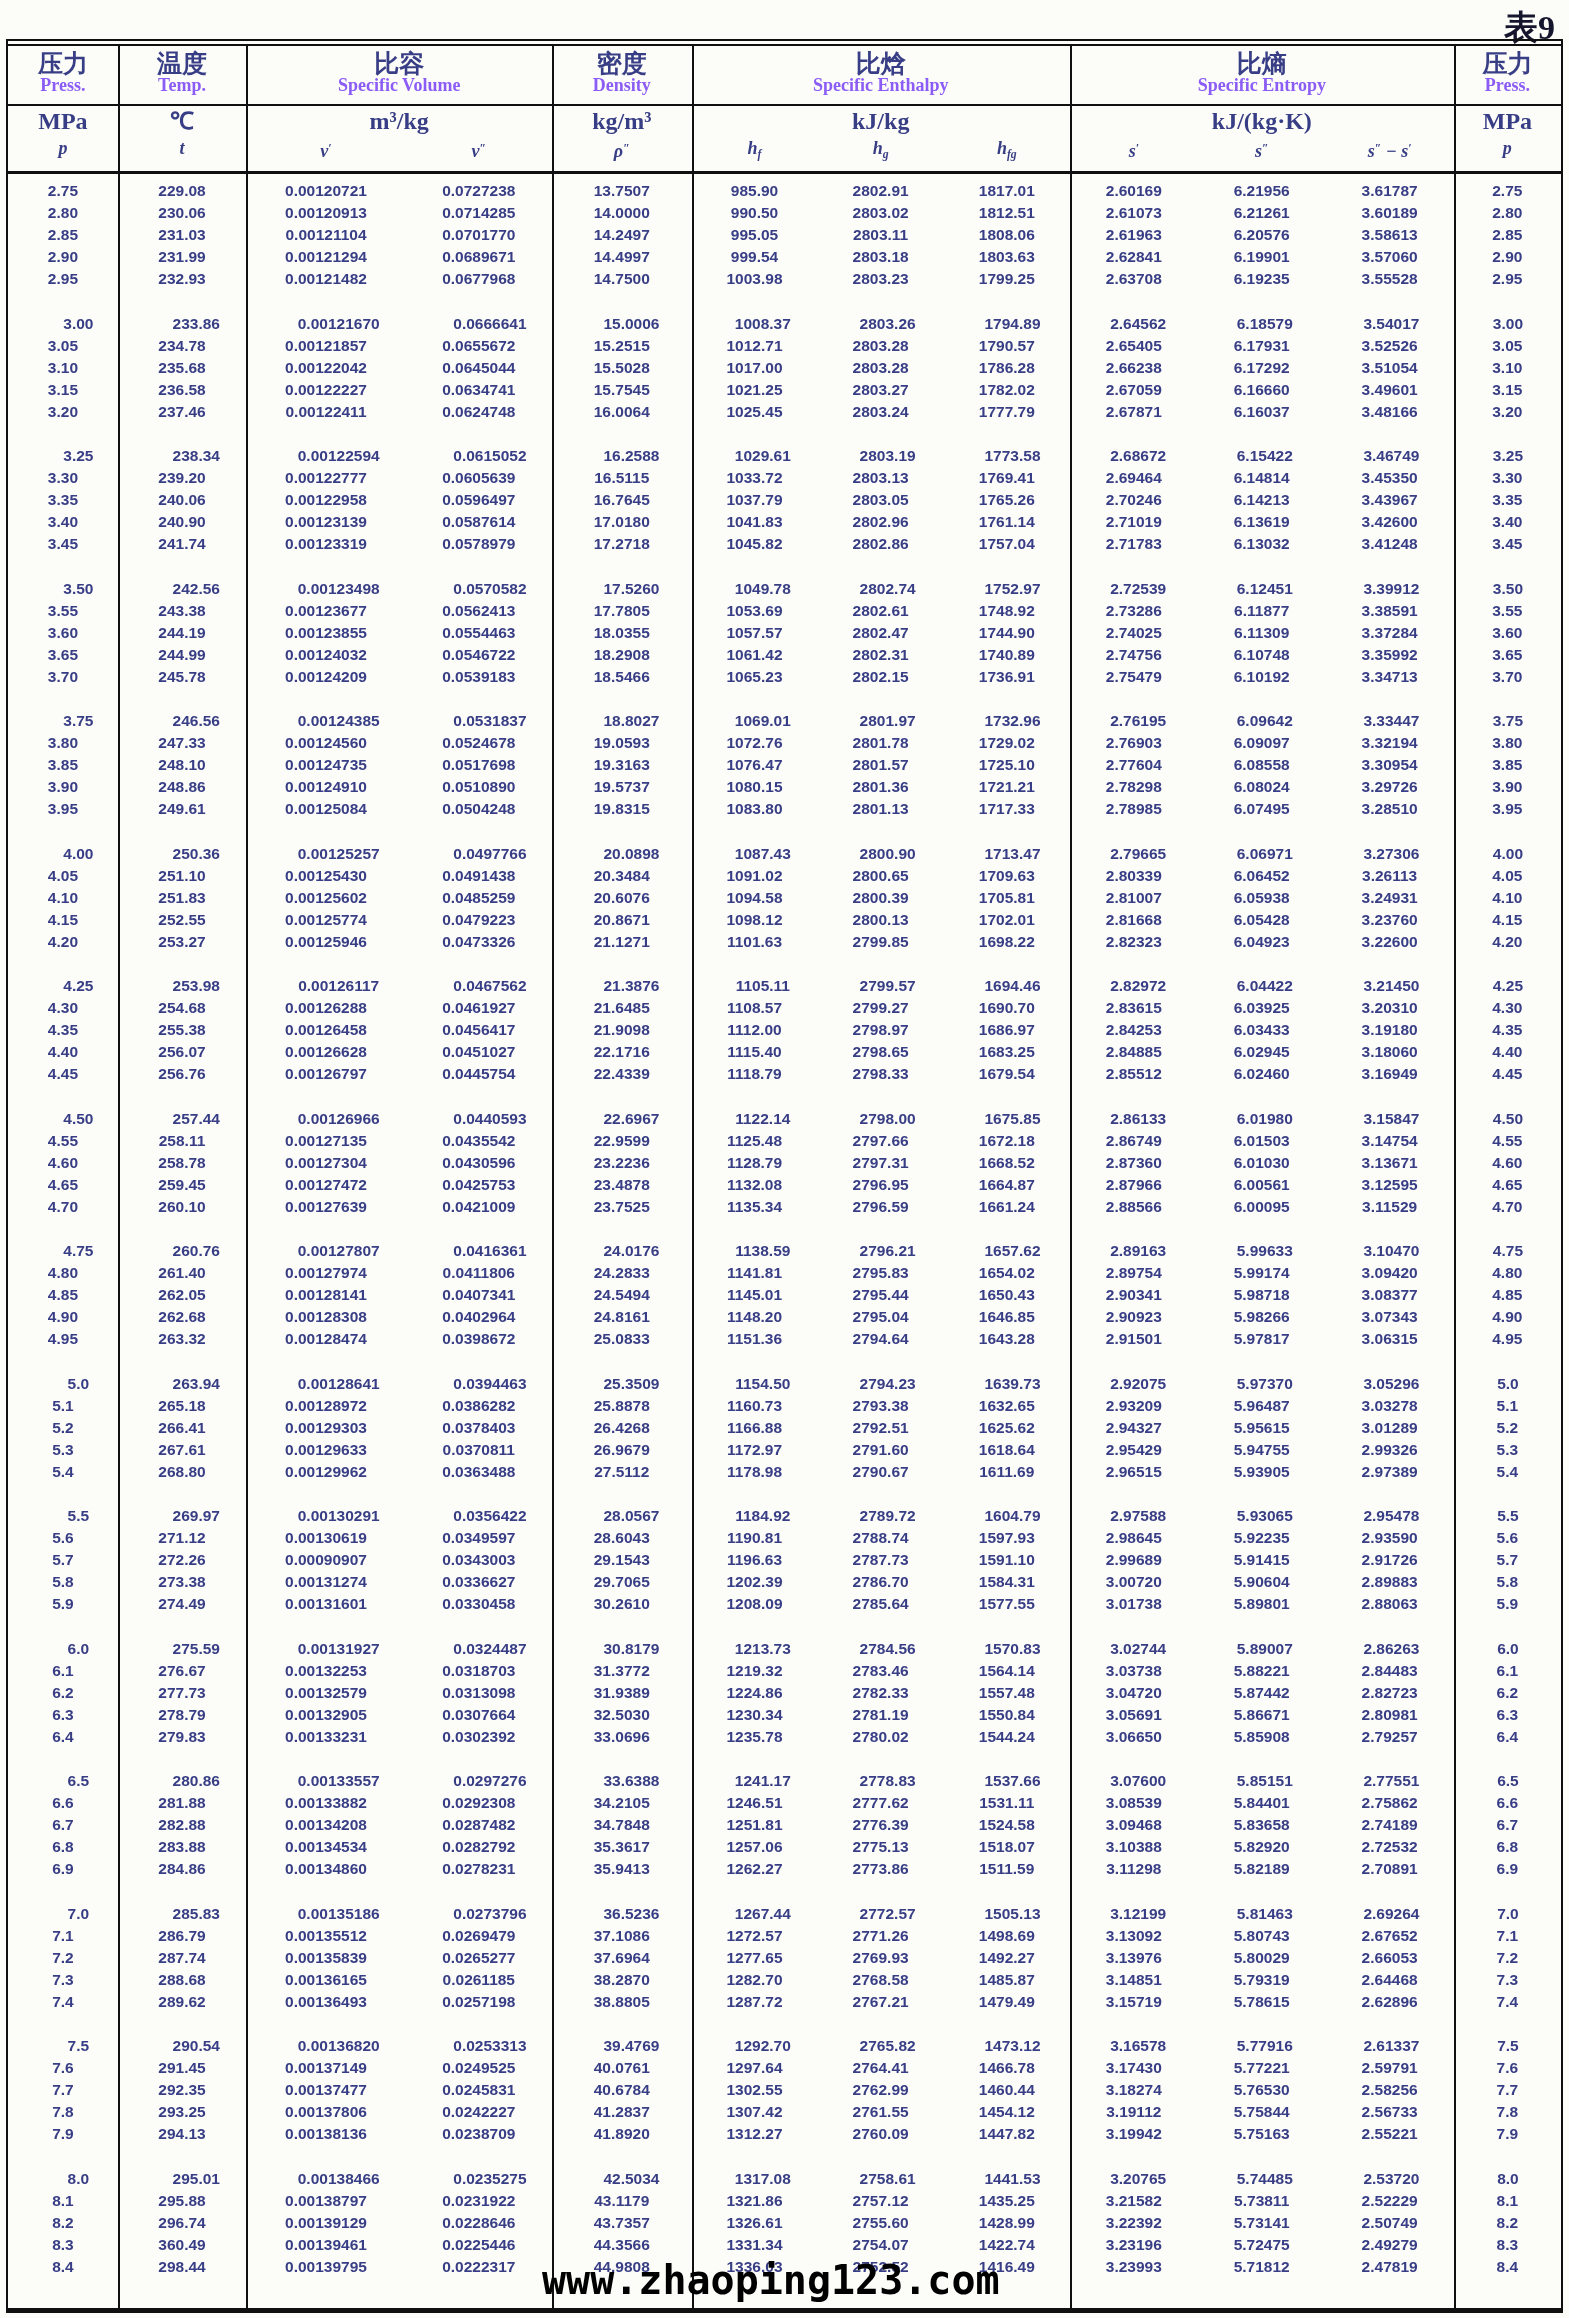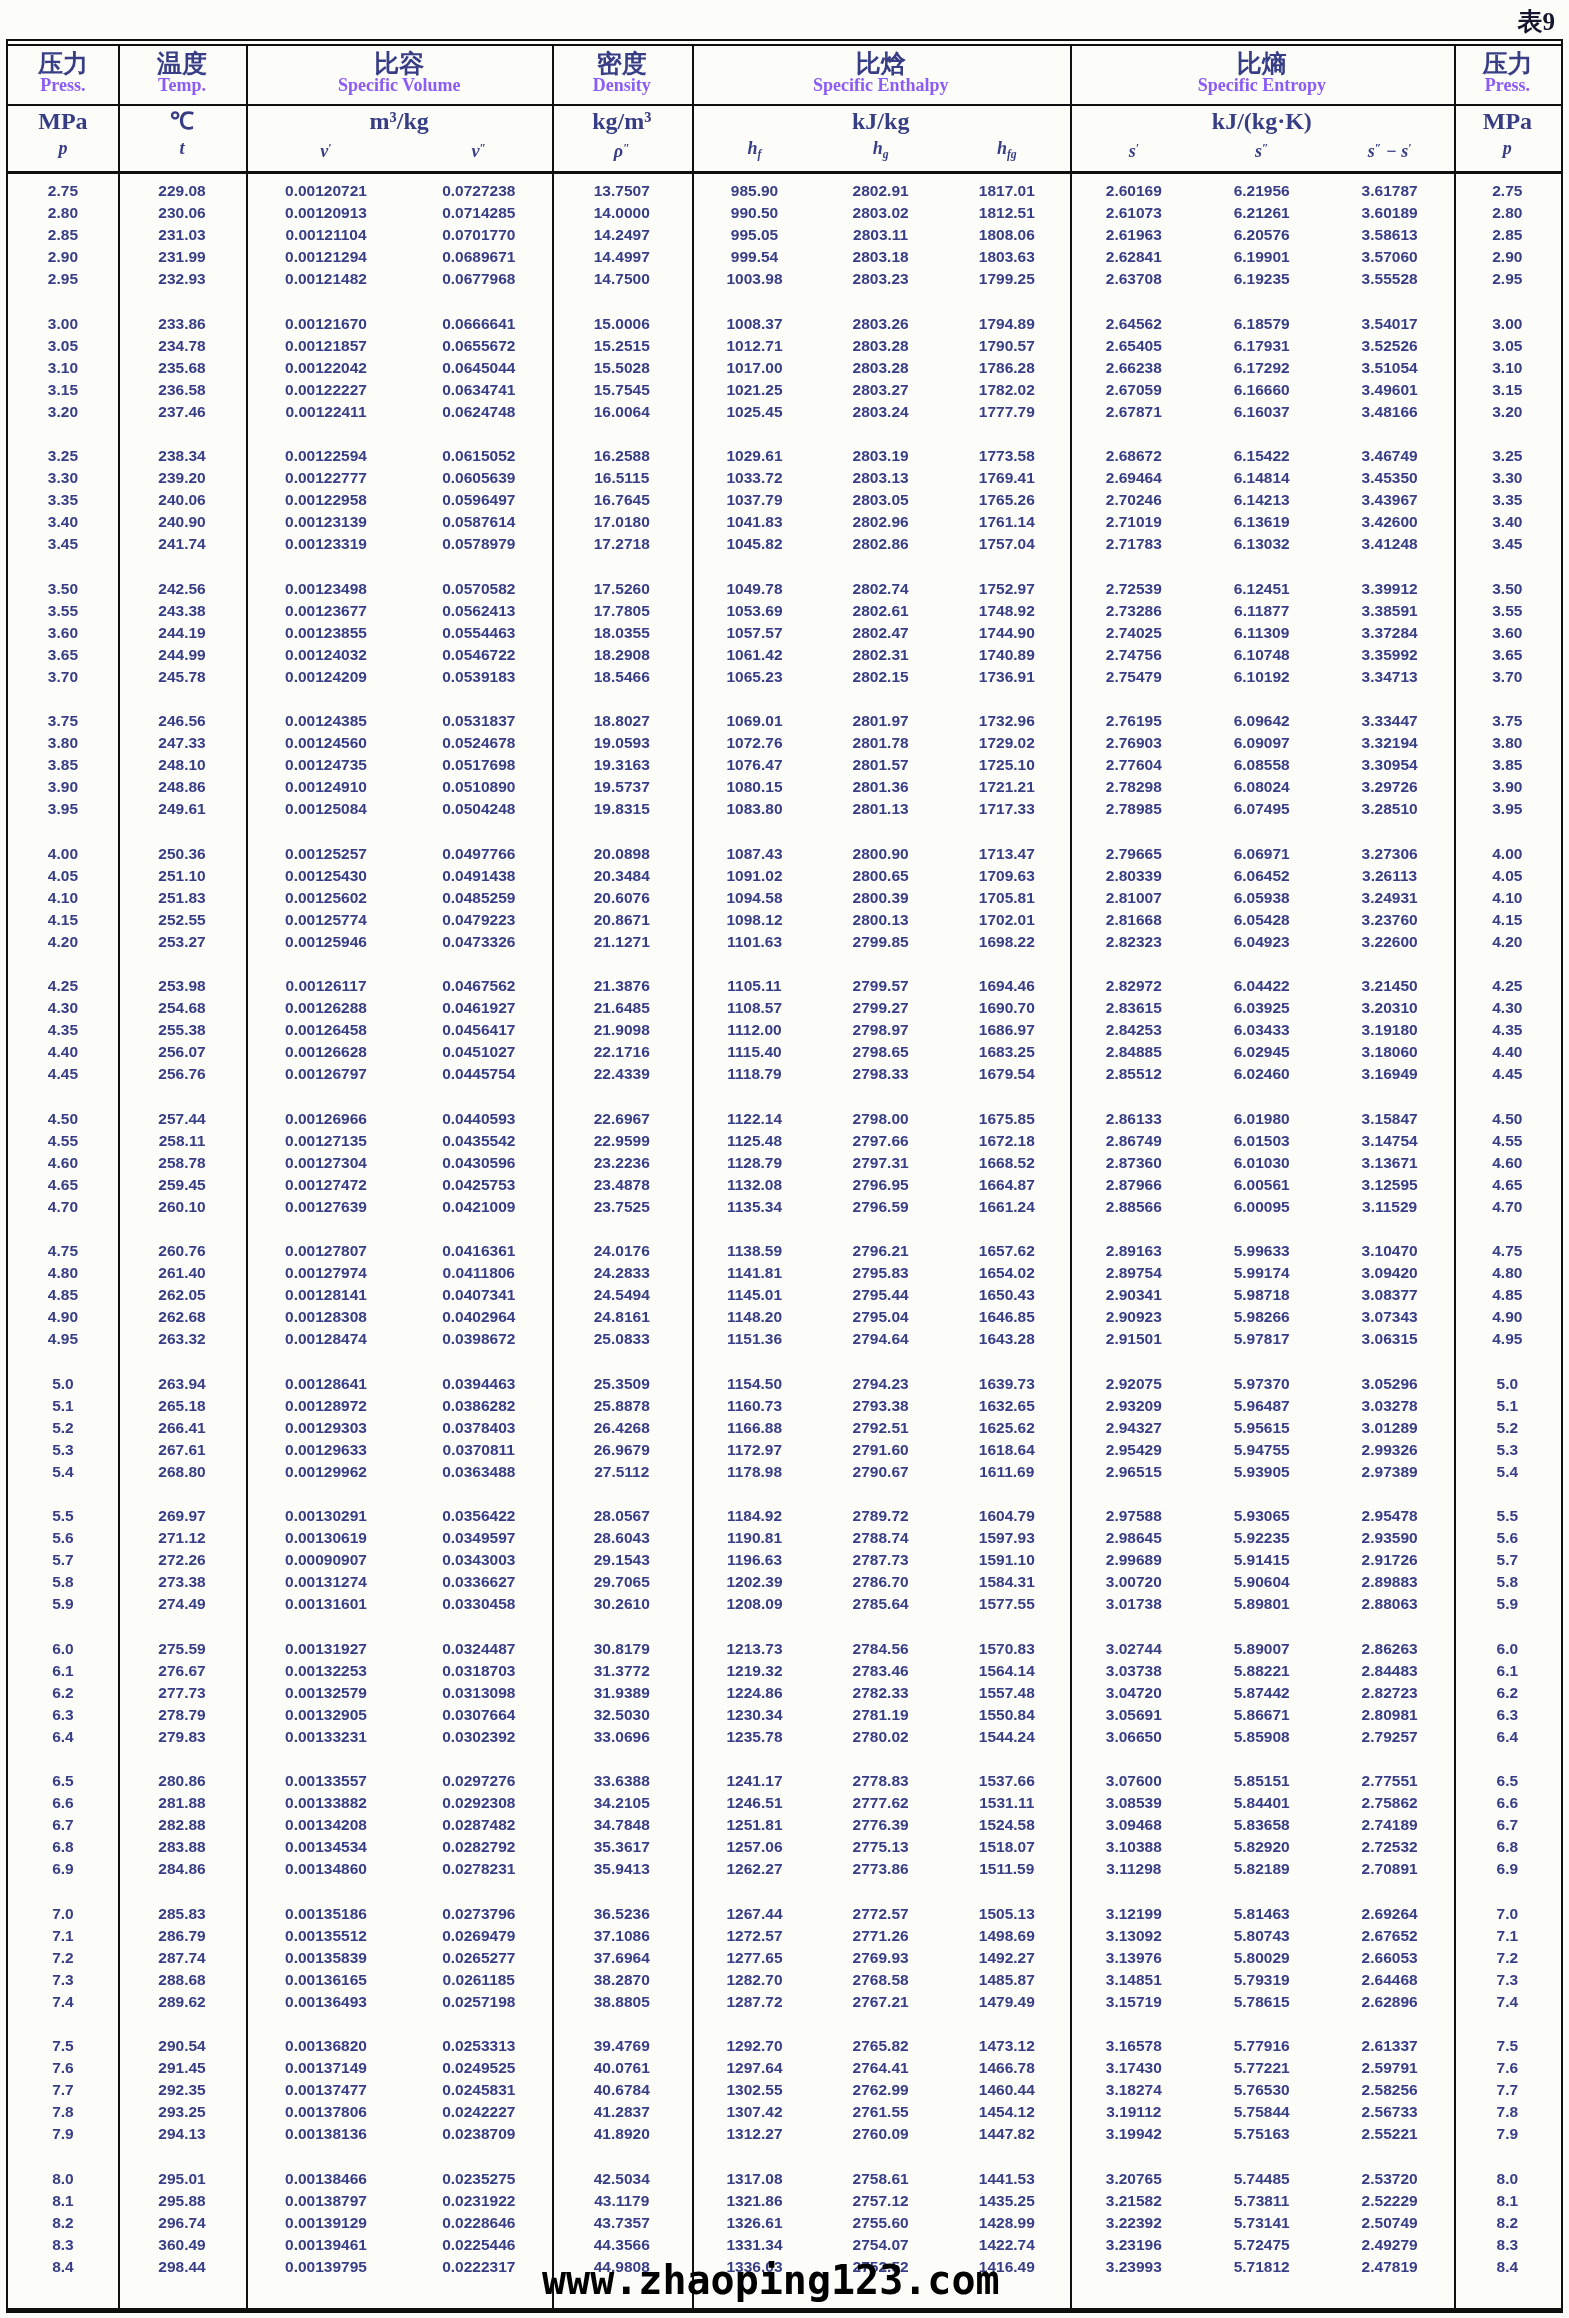--- a/index.html
+++ b/index.html
@@ -1,19 +1,19 @@
 <!DOCTYPE html>
 <html style="font-size:12.4px"><head>
 <meta charset="utf-8">
 <style>
   html,body{margin:0;padding:0;background:#ddd;}
   .page{position:relative;width:1569px;height:2319px;background:#fcfcf8;overflow:hidden;
         font-family:"Liberation Sans",sans-serif;}
   .caption{position:absolute;top:4.6px;right:14px;font-family:"Liberation Serif",serif;
-           font-weight:700;font-size:25px;color:#15152e;text-align:center;}
+           font-weight:700;font-size:34px;color:#15152e;text-align:center;}
   .steam-table{position:absolute;left:6.2px;top:39px;width:1557px;height:2274px;box-sizing:border-box;
                border-left:2.3px solid #101010;border-right:2.3px solid #101010;border-bottom:5.4px solid #101010;}
   .top-rule{height:7px;box-sizing:border-box;border-top:2.3px solid #101010;border-bottom:2.3px solid #101010;}
   .hdr-a{display:grid;grid-template-columns:7.05% 8.29% 19.68% 8.98% 24.37% 24.71% 6.92%;
          border-bottom:2.3px solid #101010;padding:6.2px 0 7.7px;}
   .hgroup{text-align:center;}
   .hgroup .cn{display:block;font-family:"Liberation Serif",serif;font-weight:700;font-size:25px;
               line-height:23px;color:#383e85;}
   .hgroup .en{display:block;font-family:Liberation Serif, serif;font-weight:700;font-size:18px;
               line-height:21px;color:#8b5cf6;}
@@ -23,21 +23,21 @@
         line-height:23px;color:#383e85;}
   .hdr-c{display:grid;grid-template-columns:7.05% 8.29% 10.25% 9.43% 8.98% 8.12% 8.12% 8.13% 8.23% 8.24% 8.24% 6.92%;
          padding:1.5px 0 6.2px;border-bottom:3.1px solid #101010;}
   .sym{text-align:center;font-family:"Liberation Serif",serif;font-style:italic;font-weight:700;
        font-size:18px;line-height:23px;color:#383e85;}
   .sym sup{font-size:65%;vertical-align:0.45em;}
   .sym sub{font-size:65%;vertical-align:-0.3em;}
   .tbody{padding-top:6.2px;}
   .trow{display:grid;grid-template-columns:7.05% 8.29% 10.25% 9.43% 8.98% 8.12% 8.12% 8.13% 8.23% 8.24% 8.24% 6.92%;
         height:22px;}
-  .trow.gap{margin-top:22.5px;}
+  .trow.gap{margin-top:22.5px;margin-left:16px;}
   .tcell{text-align:center;font-family:"Liberation Sans",sans-serif;font-weight:700;font-size:15.5px;
          line-height:22px;color:#383e85;white-space:nowrap;}
   .vline{position:absolute;top:7px;bottom:0;width:0;border-left:2.3px solid #101010;}
   .watermark{position:absolute;left:542px;top:2259px;font-family:"DejaVu Sans Mono",monospace;
              font-weight:700;font-size:40px;line-height:43px;color:#000;z-index:5;}
 </style>
 </head>
 <body>
 
 <div class="page">

